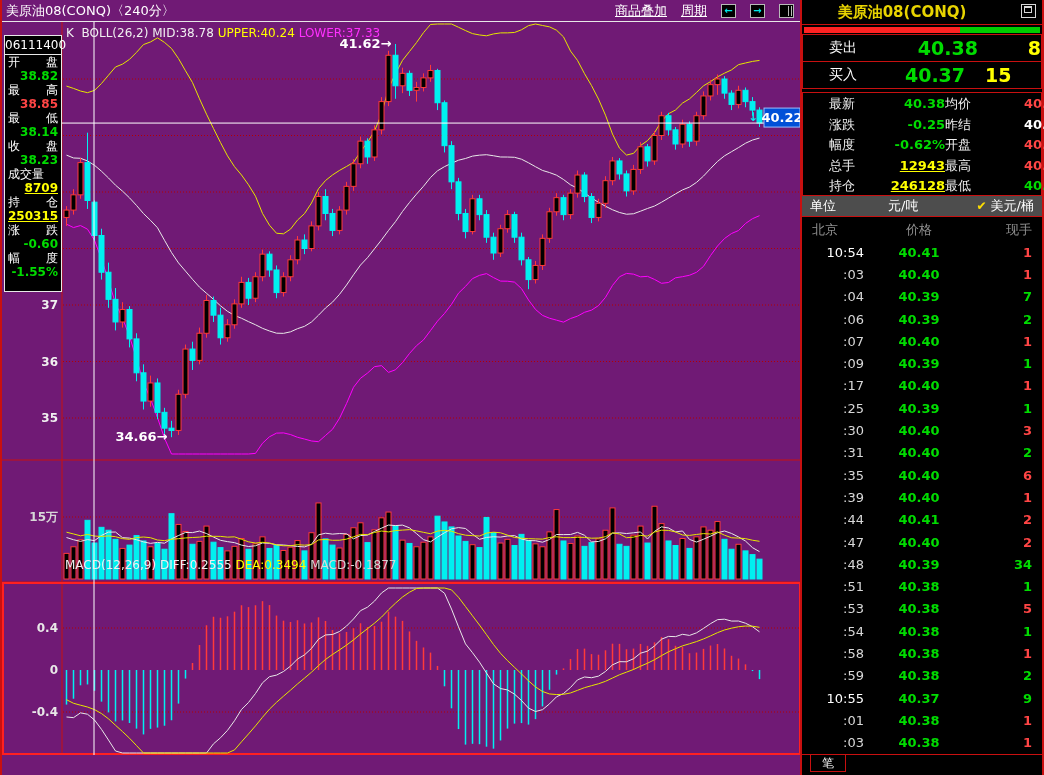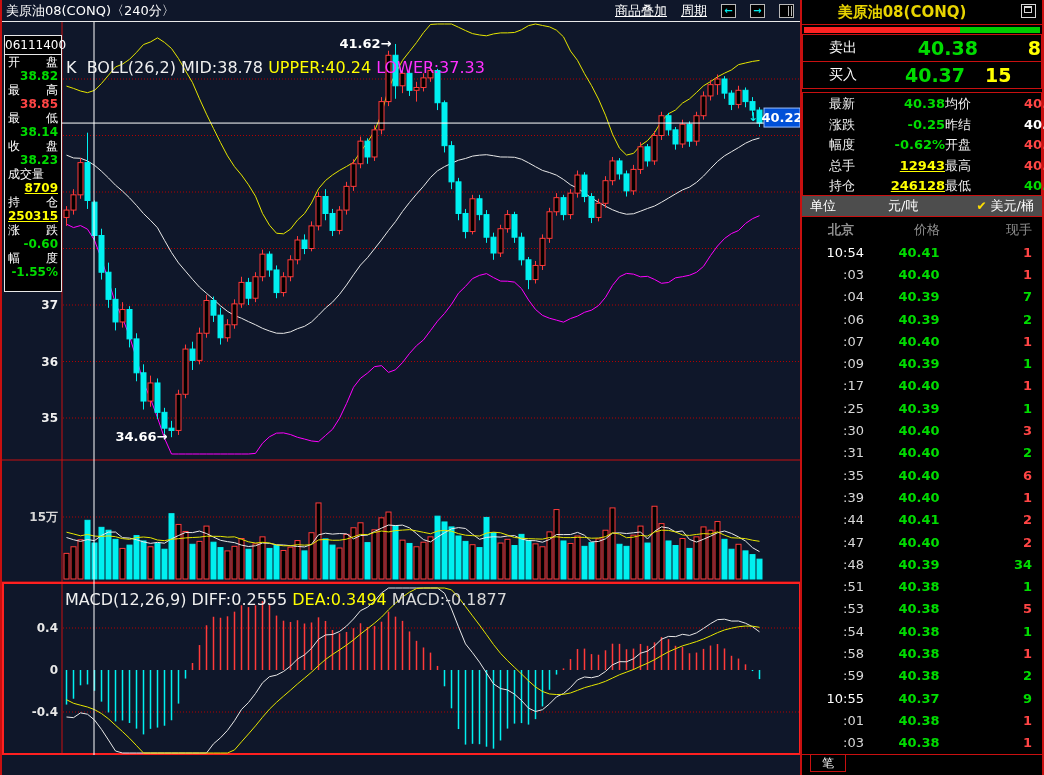--- a/index.html
+++ b/index.html
@@ -1,34 +1,34 @@
 <!DOCTYPE html>
 <html><head>
 <meta charset="utf-8">
 <style>
   html,body{margin:0;padding:0;background:#000;}
   *{box-sizing:border-box;font-family:"DejaVu Sans","Liberation Sans",sans-serif;}
-  #app{position:relative;width:1044px;height:775px;background:#0f172a;overflow:hidden;color:#fff;}
+  #app{position:relative;width:1044px;height:775px;background:#701a75;overflow:hidden;color:#fff;}
 
   
   #chart-region{position:absolute;left:0;top:0;width:800px;height:775px;border-left:2px solid #c81010;}
   #chart-titlebar{position:absolute;left:0;top:0;width:800px;height:22px;border-bottom:1px solid #e8e8e8;
     display:flex;align-items:center;font-size:13px;}
   #chart-title{margin-left:4px;color:#fff;white-space:nowrap;}
   #toolbar{position:absolute;right:8px;top:2px;display:flex;align-items:center;gap:14px;}
   .tb-link{color:#fff;text-decoration:underline;font-size:13px;cursor:pointer;}
   .tb-ico{width:15px;height:14px;border:1px solid #b8b8b8;background:#000;color:#00e8e8;
     font-size:10px;line-height:12px;text-align:center;font-weight:bold;cursor:pointer;position:relative;}
   .tb-ico .split{position:absolute;left:8px;top:1px;bottom:1px;border-left:1px solid #b8b8b8;}
   .tb-ico .split2{position:absolute;left:11px;top:1px;bottom:1px;border-left:1px solid #b8b8b8;}
 
   #chart-svg{position:absolute;left:0;top:22px;}
 
   
-  .pane-header{position:absolute;font-size:16px;white-space:nowrap;z-index:5;letter-spacing:0;margin-top:32px;}
+  .pane-header{position:absolute;font-size:12px;white-space:nowrap;z-index:5;letter-spacing:0;}
   #main-header{left:64px;top:26px;}
   #vol-header{left:63px;top:464px;}
   #macd-header{left:63px;top:558px;}
   .hw{color:#f0f0f0;} .hy{color:#ffff00;} .hm{color:#ff30ff;} .hg{color:#d8d8d8;}
 
   
   #info-box{position:absolute;left:2px;top:35px;width:58px;height:257px;border:1px solid #e8e8e8;
     background:#000;z-index:6;font-size:12px;}
   #info-id{border-bottom:1px solid #e8e8e8;text-align:center;color:#fff;padding:2px 0;font-size:12px;}
   .info-row{padding:0 3px;line-height:14px;}
@@ -66,21 +66,21 @@
   .st-label{color:#f0f0f0;line-height:20.5px;}
   .st-value{text-align:right;font-weight:bold;line-height:20.5px;}
   #unit-row{position:absolute;left:0;top:196px;width:100%;height:21px;background:#4d4d4d;
     display:flex;align-items:center;font-size:13px;border-bottom:1px solid #c81010;}
   #unit-label{color:#fff;margin-left:8px;}
   #unit1{color:#fff;margin-left:52px;cursor:pointer;}
   #unit-check{color:#ffe000;margin-left:58px;font-size:12px;}
   #unit2{color:#fff;margin-left:4px;cursor:pointer;}
   #tick-header{position:absolute;left:0;top:218px;width:100%;height:23px;display:flex;
     font-size:13px;color:#8f8f8f;align-items:center;}
-  #th-time{margin-left:26px;width:52px;font-weight:bold;}
+  #th-time{margin-left:10px;width:52px;}
   #th-price{flex:1;text-align:center;}
   #th-qty{width:58px;text-align:right;margin-right:10px;}
   #ticks{position:absolute;left:0;top:241px;width:100%;height:513px;display:grid;
     grid-auto-rows:22.3px;font-size:13px;}
   .tick-row{display:flex;align-items:center;}
   .tk-time{margin-left:8px;width:54px;text-align:right;color:#d8d8d8;}
   .tk-time.full{color:#fff;font-weight:normal;}
   .tk-price{flex:1;text-align:center;font-weight:bold;color:#00dc00;}
   .tk-qty{width:58px;text-align:right;margin-right:10px;font-weight:bold;}
   #qp-bottom{position:absolute;left:0;top:754px;width:100%;height:21px;border-top:1px solid #c81010;}

